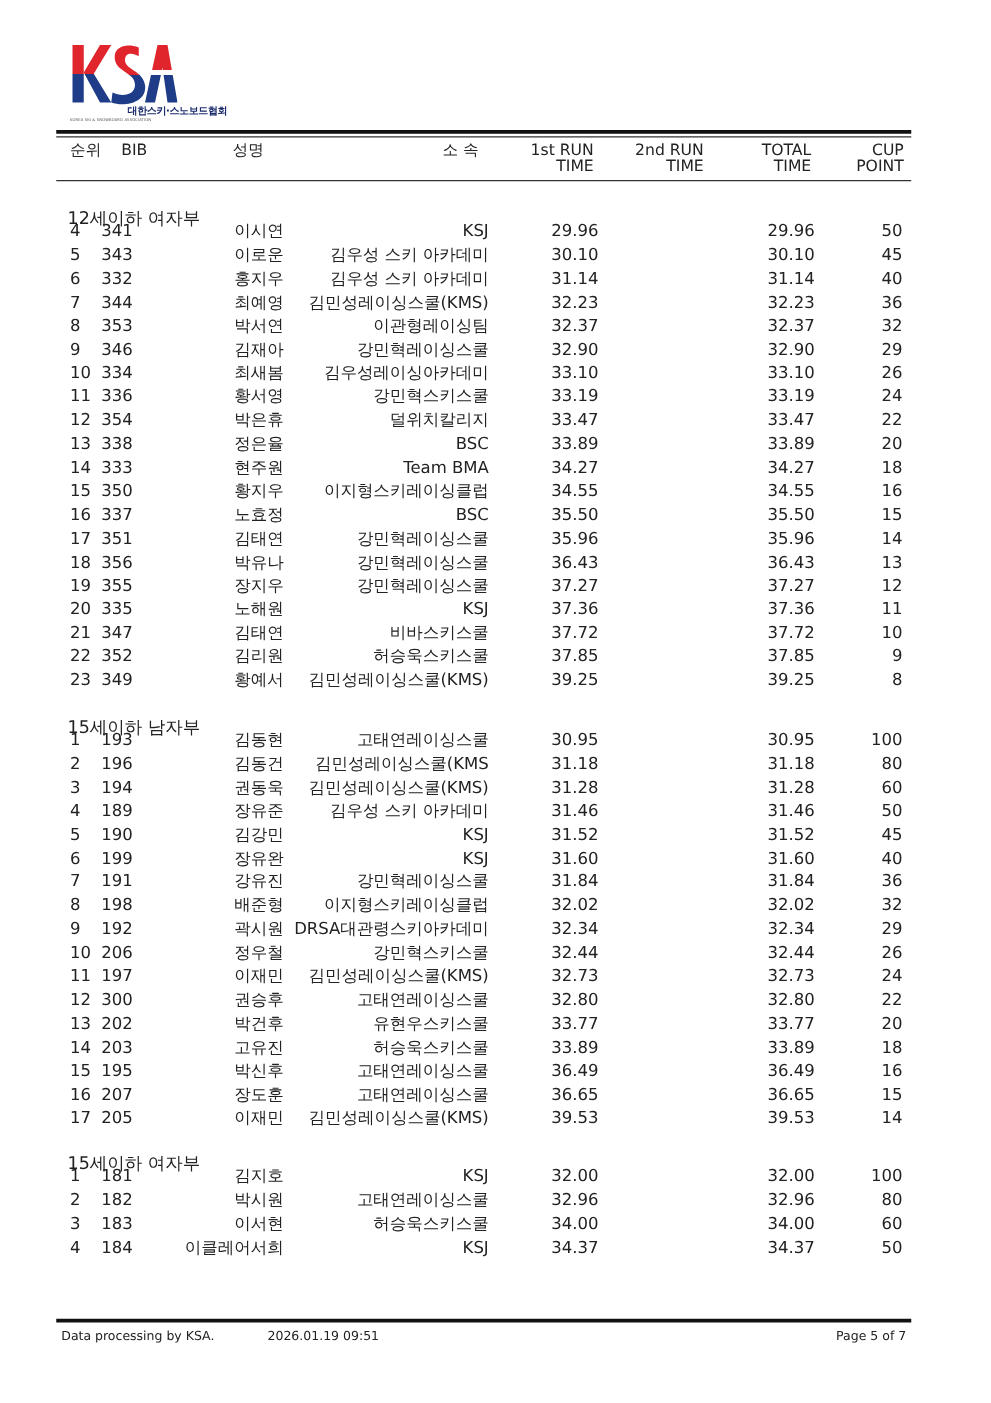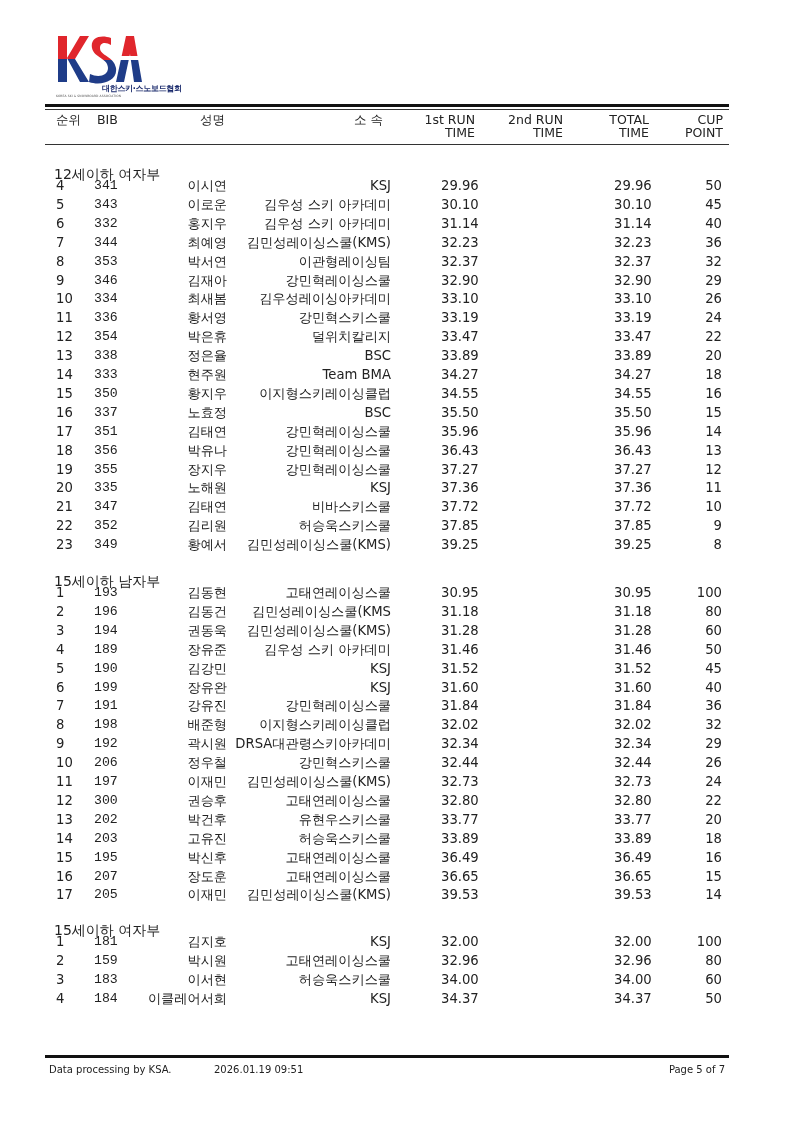--- a/index.html
+++ b/index.html
@@ -9,21 +9,21 @@
   .logo-ko { position: absolute; left: 0; top: 49px; width: 86px; font-size: 8px; font-weight: bold; color: #1a2a6c; letter-spacing: -0.3px; white-space: nowrap; margin-left: 46px; }
   .logo-en { position: absolute; left: 0; top: 60px; width: 86px; font-size: 3px; color: #555; white-space: nowrap; letter-spacing: 0.1px; }
   .rule-thick { position: absolute; left: 45px; width: 684px; height: 3px; background: #111; }
   .rule-thin { position: absolute; left: 45px; width: 684px; height: 1px; background: #333; }
   .hdr { position: absolute; top: 113px; font-size: 12.5px; line-height: 13px; color: #222; }
   .hdr.r { text-align: right; }
   .section-title { position: absolute; left: 54px; font-size: 14px; color: #222; margin-top: 12px; }
   .row { position: absolute; left: 0; width: 793px; height: 19px; font-size: 13.2px; line-height: 19px; }
   .row span { position: absolute; top: 0; white-space: nowrap; }
   .c-rank { left: 56px; }
-  .c-bib { left: 94px; font-family: Liberation Mono, monospace; }
+  .c-bib { left: 81px; }
   .c-name { right: 566px; text-align: right; }
   .c-club { right: 402px; text-align: right; }
   .c-run1 { left: 441px; }
   .c-total { left: 614px; }
   .c-cup { right: 71px; text-align: right; }
   .footer { position: absolute; top: 1064px; font-size: 10px; color: #222; }
 </style>
 </head>
 <body>
 
@@ -48,21 +48,21 @@
   </svg>
   <div class="logo-ko">대한스키·스노보드협회</div>
   <div class="logo-en">KOREA SKI &amp; SNOWBOARD ASSOCIATION</div>
 </div>
 
 <div class="rule-thick" style="top:104px;"></div>
 <div class="rule-thin" style="top:109px;"></div>
 
 <div class="hdr" style="left:56px;">순위</div>
 <div class="hdr" style="left:97px;">BIB</div>
-<div class="hdr" style="left:200px;">성명</div>
+<div class="hdr" style="left:186px;">성명</div>
 <div class="hdr" style="left:354px;">소 속</div>
 <div class="hdr r" style="right:318px;">
   <div>1st RUN</div>
   <div>TIME</div>
 </div>
 <div class="hdr r" style="right:230px;margin-left:20px;">
   <div>2nd RUN</div>
   <div>TIME</div>
 </div>
 <div class="hdr r" style="right:144px;">
@@ -417,21 +417,21 @@
       <span class="c-rank">1</span>
       <span class="c-bib">181</span>
       <span class="c-name">김지호</span>
       <span class="c-club">KSJ</span>
       <span class="c-run1">32.00</span>
       <span class="c-total">32.00</span>
       <span class="c-cup">100</span>
     </div>
     <div class="row" style="top: 950.9px;">
       <span class="c-rank">2</span>
-      <span class="c-bib">159</span>
+      <span class="c-bib">182</span>
       <span class="c-name">박시원</span>
       <span class="c-club">고태연레이싱스쿨</span>
       <span class="c-run1">32.96</span>
       <span class="c-total">32.96</span>
       <span class="c-cup">80</span>
     </div>
     <div class="row" style="top: 969.8px;">
       <span class="c-rank">3</span>
       <span class="c-bib">183</span>
       <span class="c-name">이서현</span>

